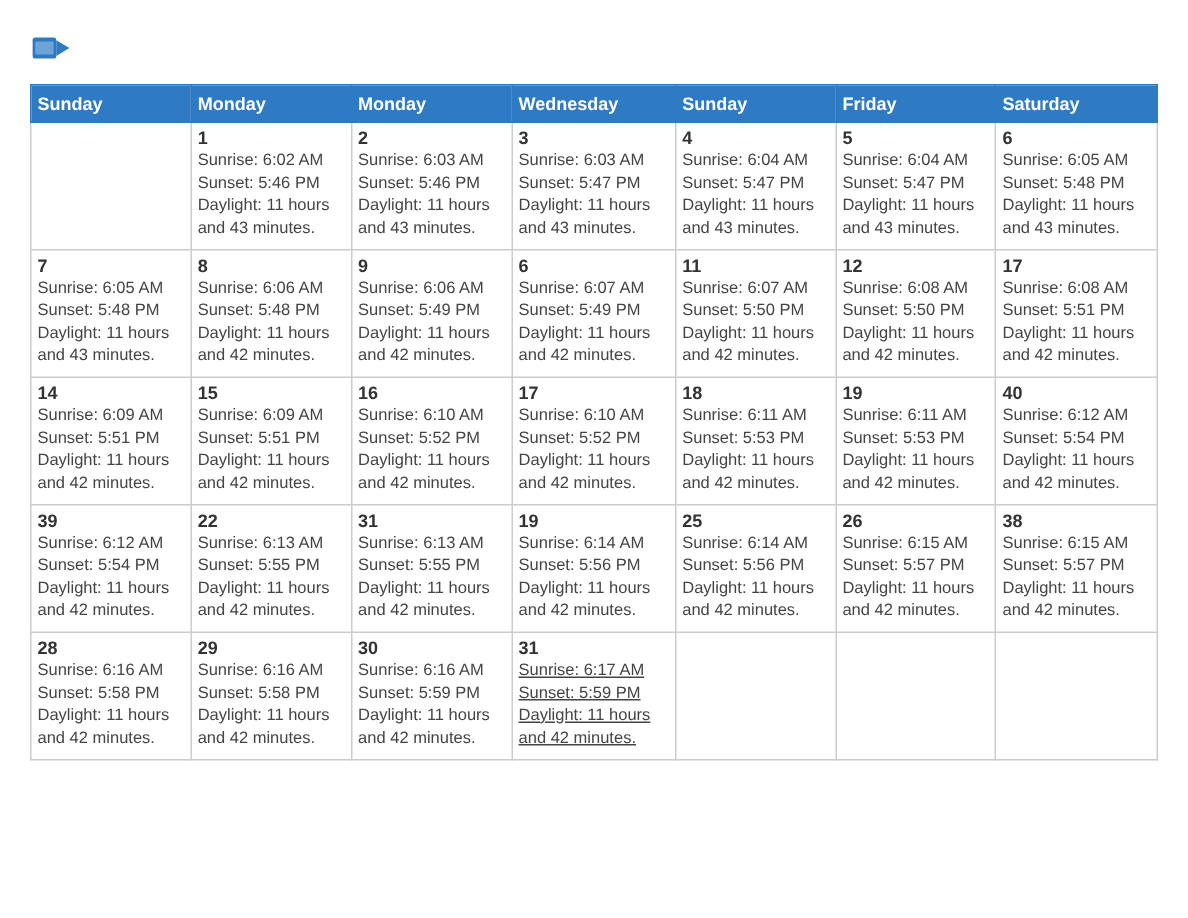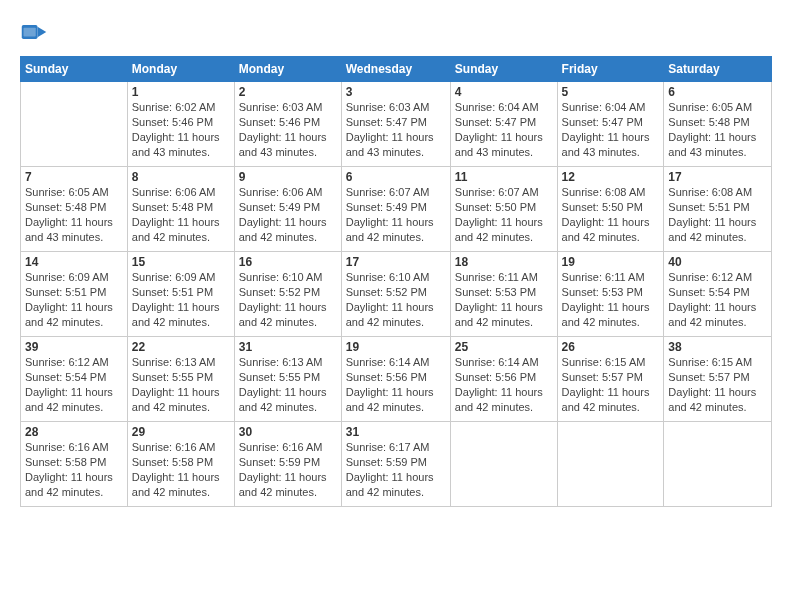--- a/index.html
+++ b/index.html
@@ -351,21 +351,21 @@
           </td>
           <td>
             <div class="day-num">30</div>
             <div class="day-info" style="white-space: pre-line;">Sunrise: 6:16 AM
 Sunset: 5:59 PM
 Daylight: 11 hours
 and 42 minutes.</div>
           </td>
           <td>
             <div class="day-num">31</div>
-            <div class="day-info" style="white-space: pre-line;">Sunrise: 6:17 AM
+            <div class="day-info" style="white-space: pre-line; text-decoration: underline;">Sunrise: 6:17 AM
 Sunset: 5:59 PM
 Daylight: 11 hours
 and 42 minutes.</div>
           </td>
           <td class="empty-cell"></td>
           <td class="empty-cell"></td>
           <td class="empty-cell"></td>
         </tr>
       </tbody>
   </table>

